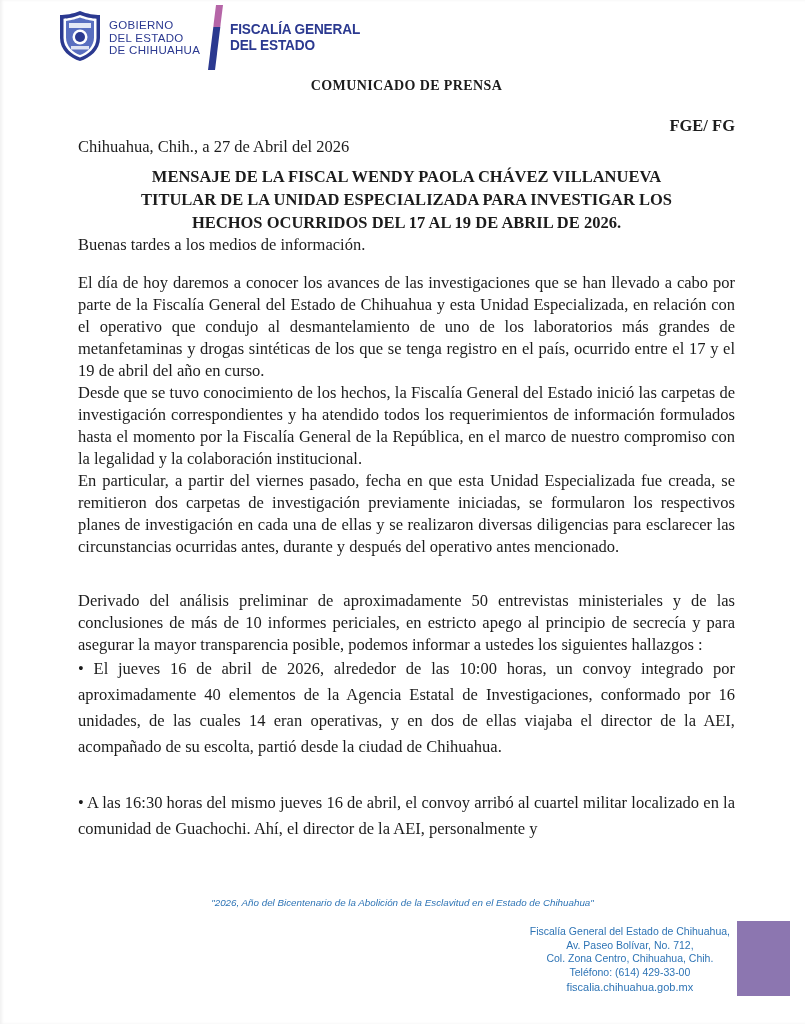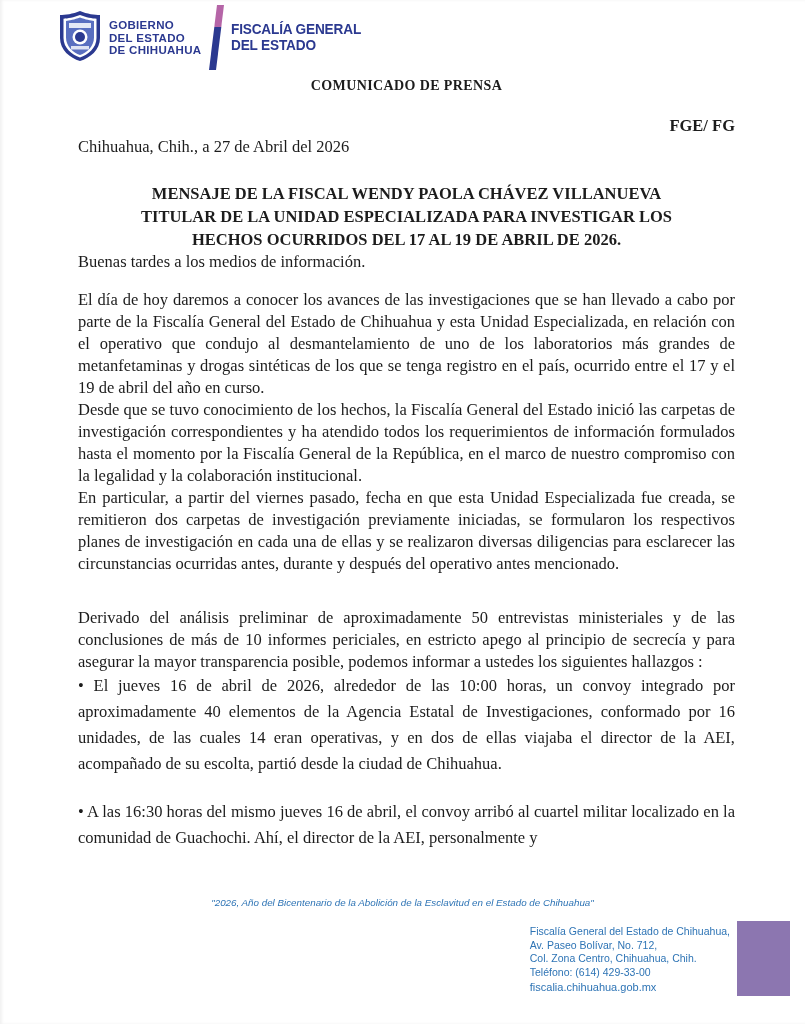--- a/index.html
+++ b/index.html
@@ -15,21 +15,21 @@
 
   
   .letterhead {
     position:absolute; top:10px; left:58px;
     display:flex; align-items:flex-start;
   }
   .shield { width:44px; height:52px; flex:0 0 auto; }
   .org-name {
     margin-left:7px; margin-top:9px;
     font-family:"Liberation Sans", sans-serif;
-    font-weight:bold; font-size:11.5px; line-height:12.5px;
+    font-weight:normal; font-size:11.5px; line-height:12.5px;
     letter-spacing:0.3px; color:#2b3990;
   }
   .brand-divider {
     margin-left:12px; margin-top:-5px;
     width:7px; height:65px;
     background:linear-gradient(to bottom, #b565a7 0%, #b565a7 34%, #2b3990 34%, #2b3990 100%);
     transform:skewX(-7deg);
   }
   .dept-name {
     margin-left:11px; margin-top:11px;
@@ -50,45 +50,45 @@
     letter-spacing:0.4px; margin:0;
   }
   .ref-code {
     text-align:right; font-weight:bold; margin-top:22px;
   }
   .dateline {
     text-align:left; margin-top:1px;
   }
   .doc-title {
     text-align:center; font-weight:bold;
-    line-height:23px; margin-top:25px;
+    line-height:23px; margin-top:8px;
   }
   .greeting { margin-top:15px; }
   .para {
     margin:0; text-align:justify; line-height:22px;
   }
   .para.first { margin-top:16px; }
   .para.gap-before { margin-top:32px; }
   .bullet { margin:0; text-align:justify; line-height:26px; }
-  .bullet.gap-before { margin-top:22px; }
+  .bullet.gap-before { margin-top:30px; }
 
   
   .motto {
     position:absolute; top:897px; left:0; right:0;
     text-align:center;
     font-family:"Liberation Sans", sans-serif;
     font-style:italic; font-size:9.8px;
     color:#2e74b5;
   }
   .footer-right {
     position:absolute; top:921px; right:15px;
     display:flex; align-items:flex-start;
   }
   .address {
-    text-align:left;
+    text-align:center;
     font-family:"Liberation Sans", sans-serif;
     font-size:10.5px; line-height:13.5px;
     color:#2e74b5;
     padding-top:4px;
   }
   .website { font-size:11px; margin-top:2px; }
   .purple-block {
     width:53px; height:75px;
     background:#8c76b0;
     margin-left:7px;

